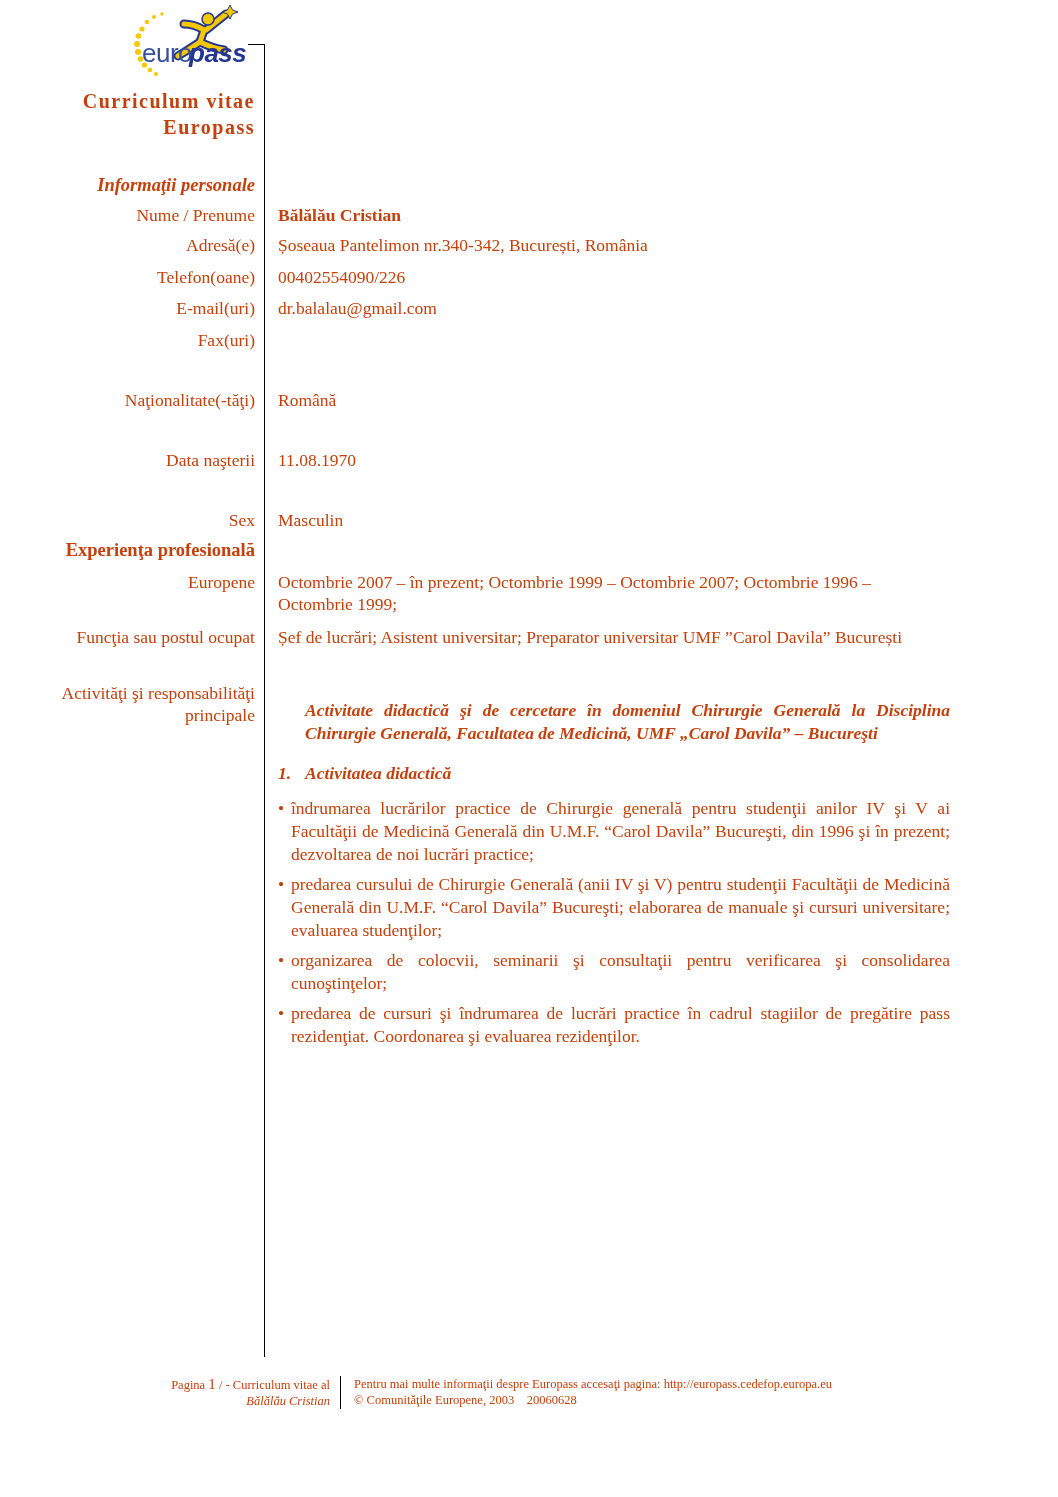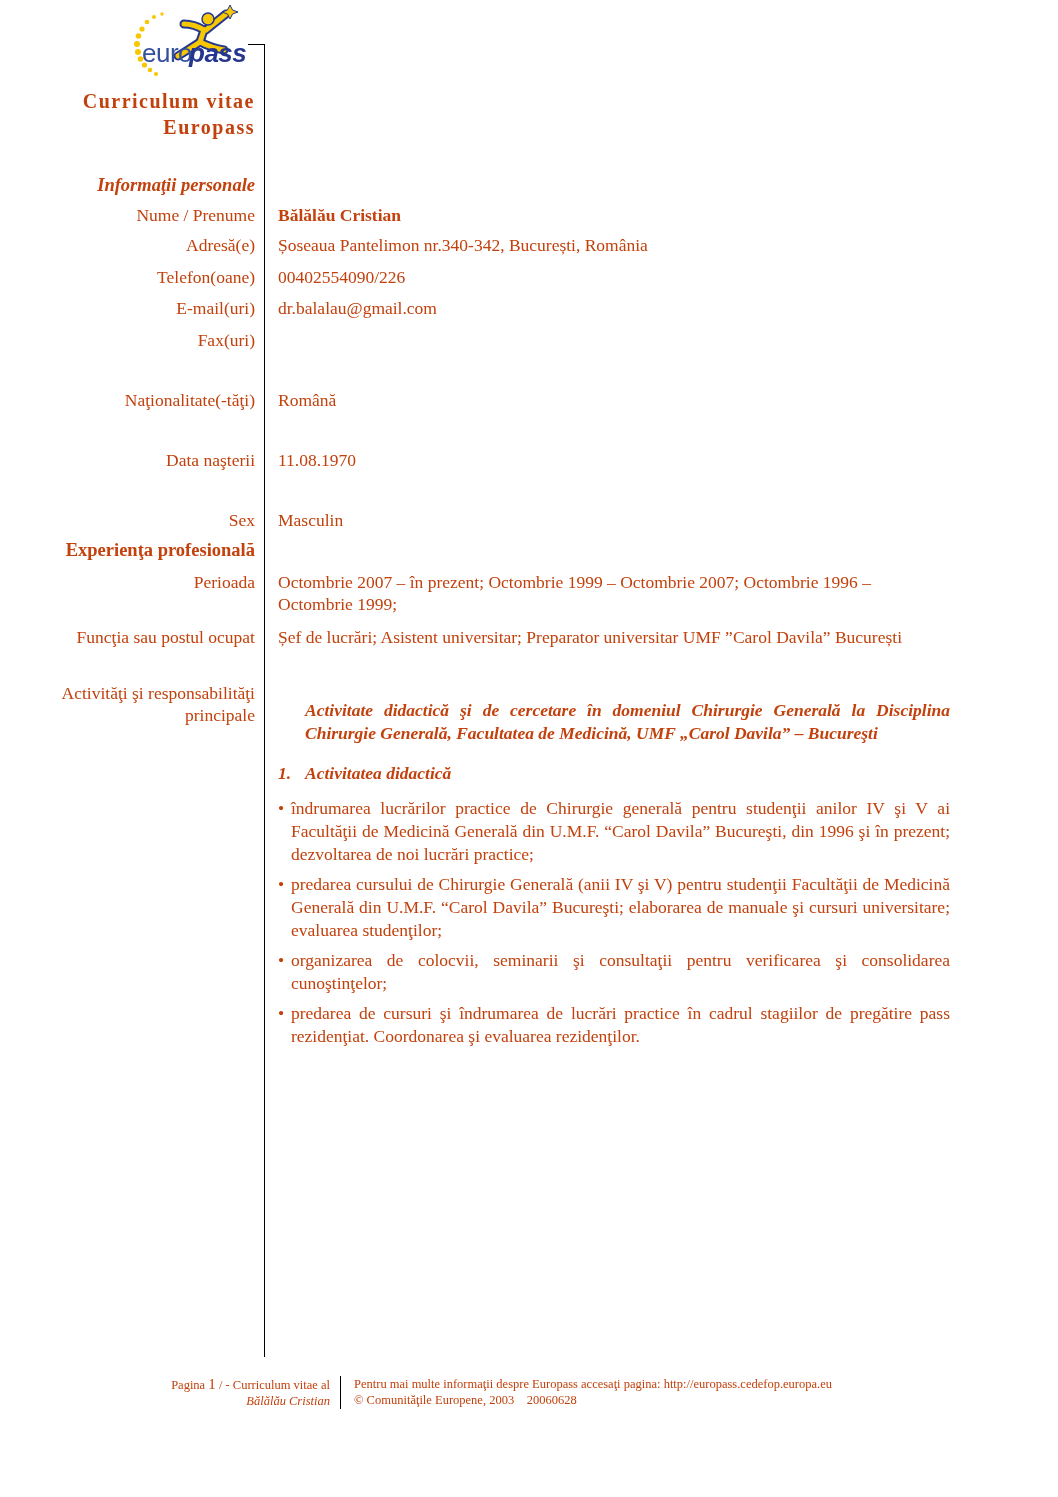--- a/index.html
+++ b/index.html
@@ -126,21 +126,21 @@
       <div class="lbl">Sex</div>
       <div class="val">Masculin</div>
     </div>
 
     <div class="row" style="margin-top:8px;">
       <div class="lbl heading">Experienţa profesională</div>
       <div class="val"></div>
     </div>
 
     <div class="row" style="margin-top:10px;">
-      <div class="lbl">Perioada</div>
+      <div class="lbl">Europene</div>
       <div class="val">Octombrie 2007 – în prezent; Octombrie 1999 – Octombrie 2007; Octombrie 1996 – Octombrie 1999;</div>
     </div>
 
     <div class="row" style="margin-top:11px;">
       <div class="lbl">Funcţia sau postul ocupat</div>
       <div class="val">Șef de lucrări; Asistent universitar; Preparator universitar UMF ”Carol Davila” București</div>
     </div>
 
     <div class="row" style="margin-top:34px;">
       <div class="lbl">Activităţi şi responsabilităţi principale</div>

